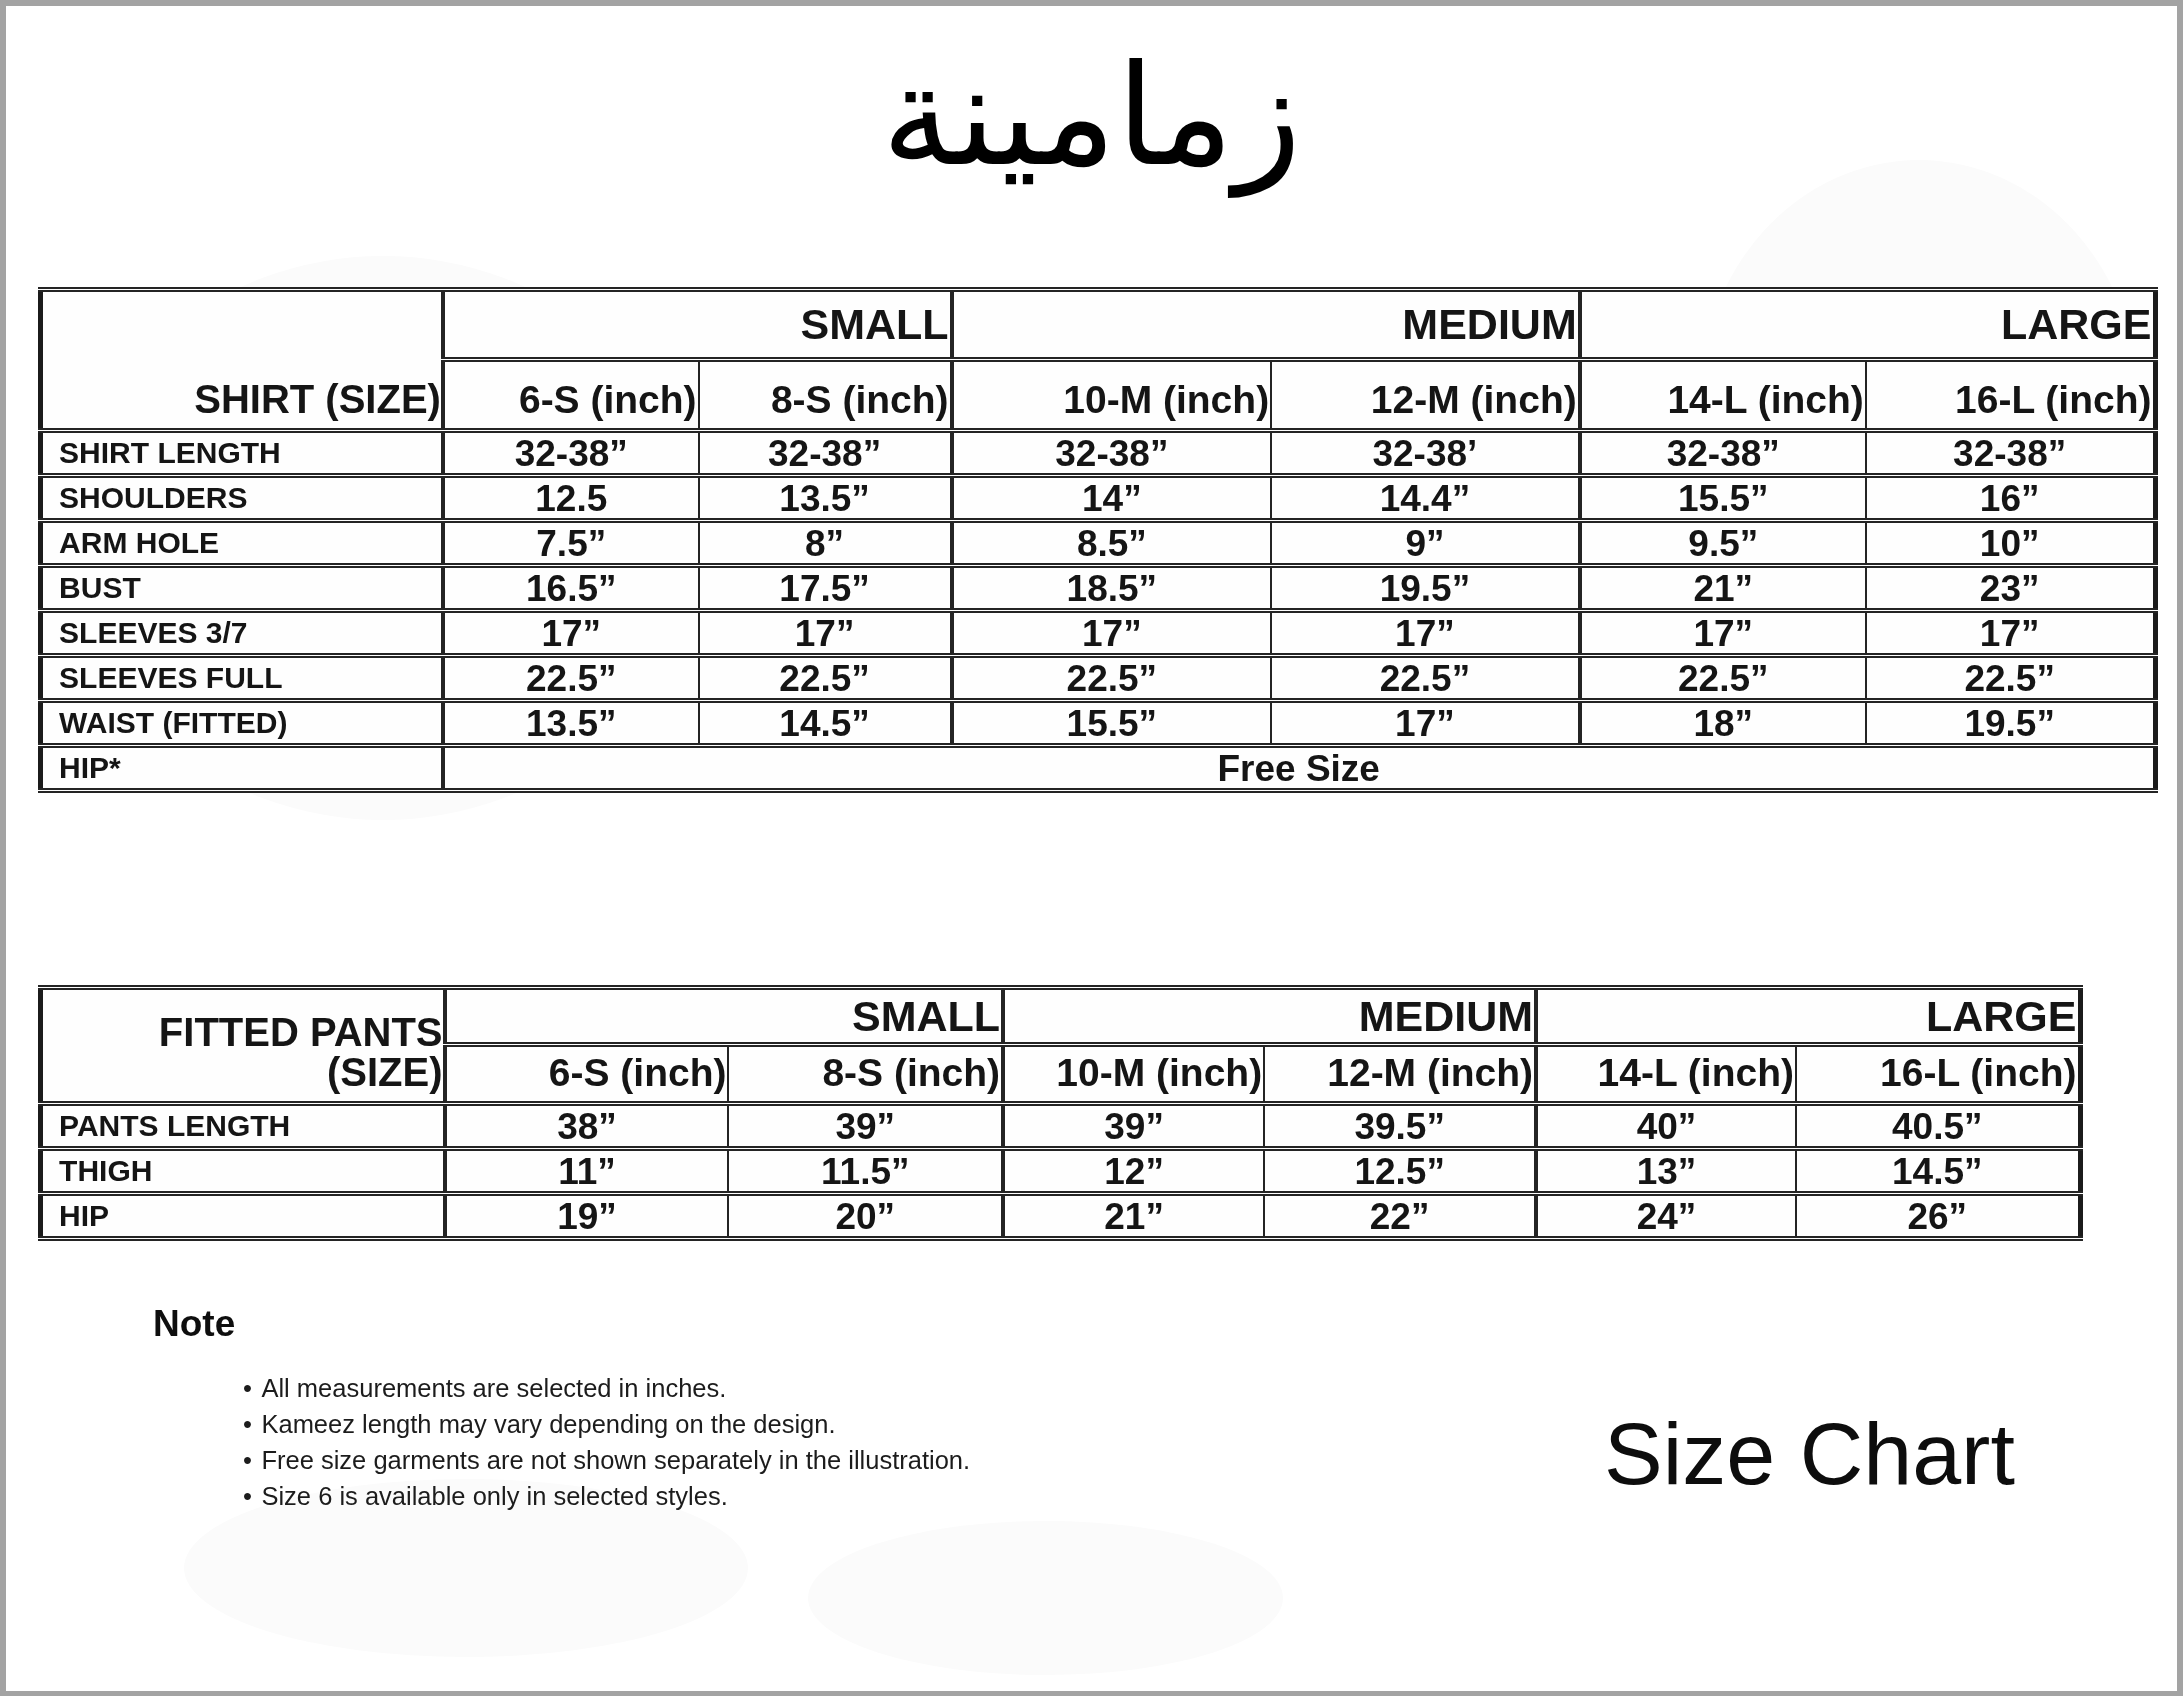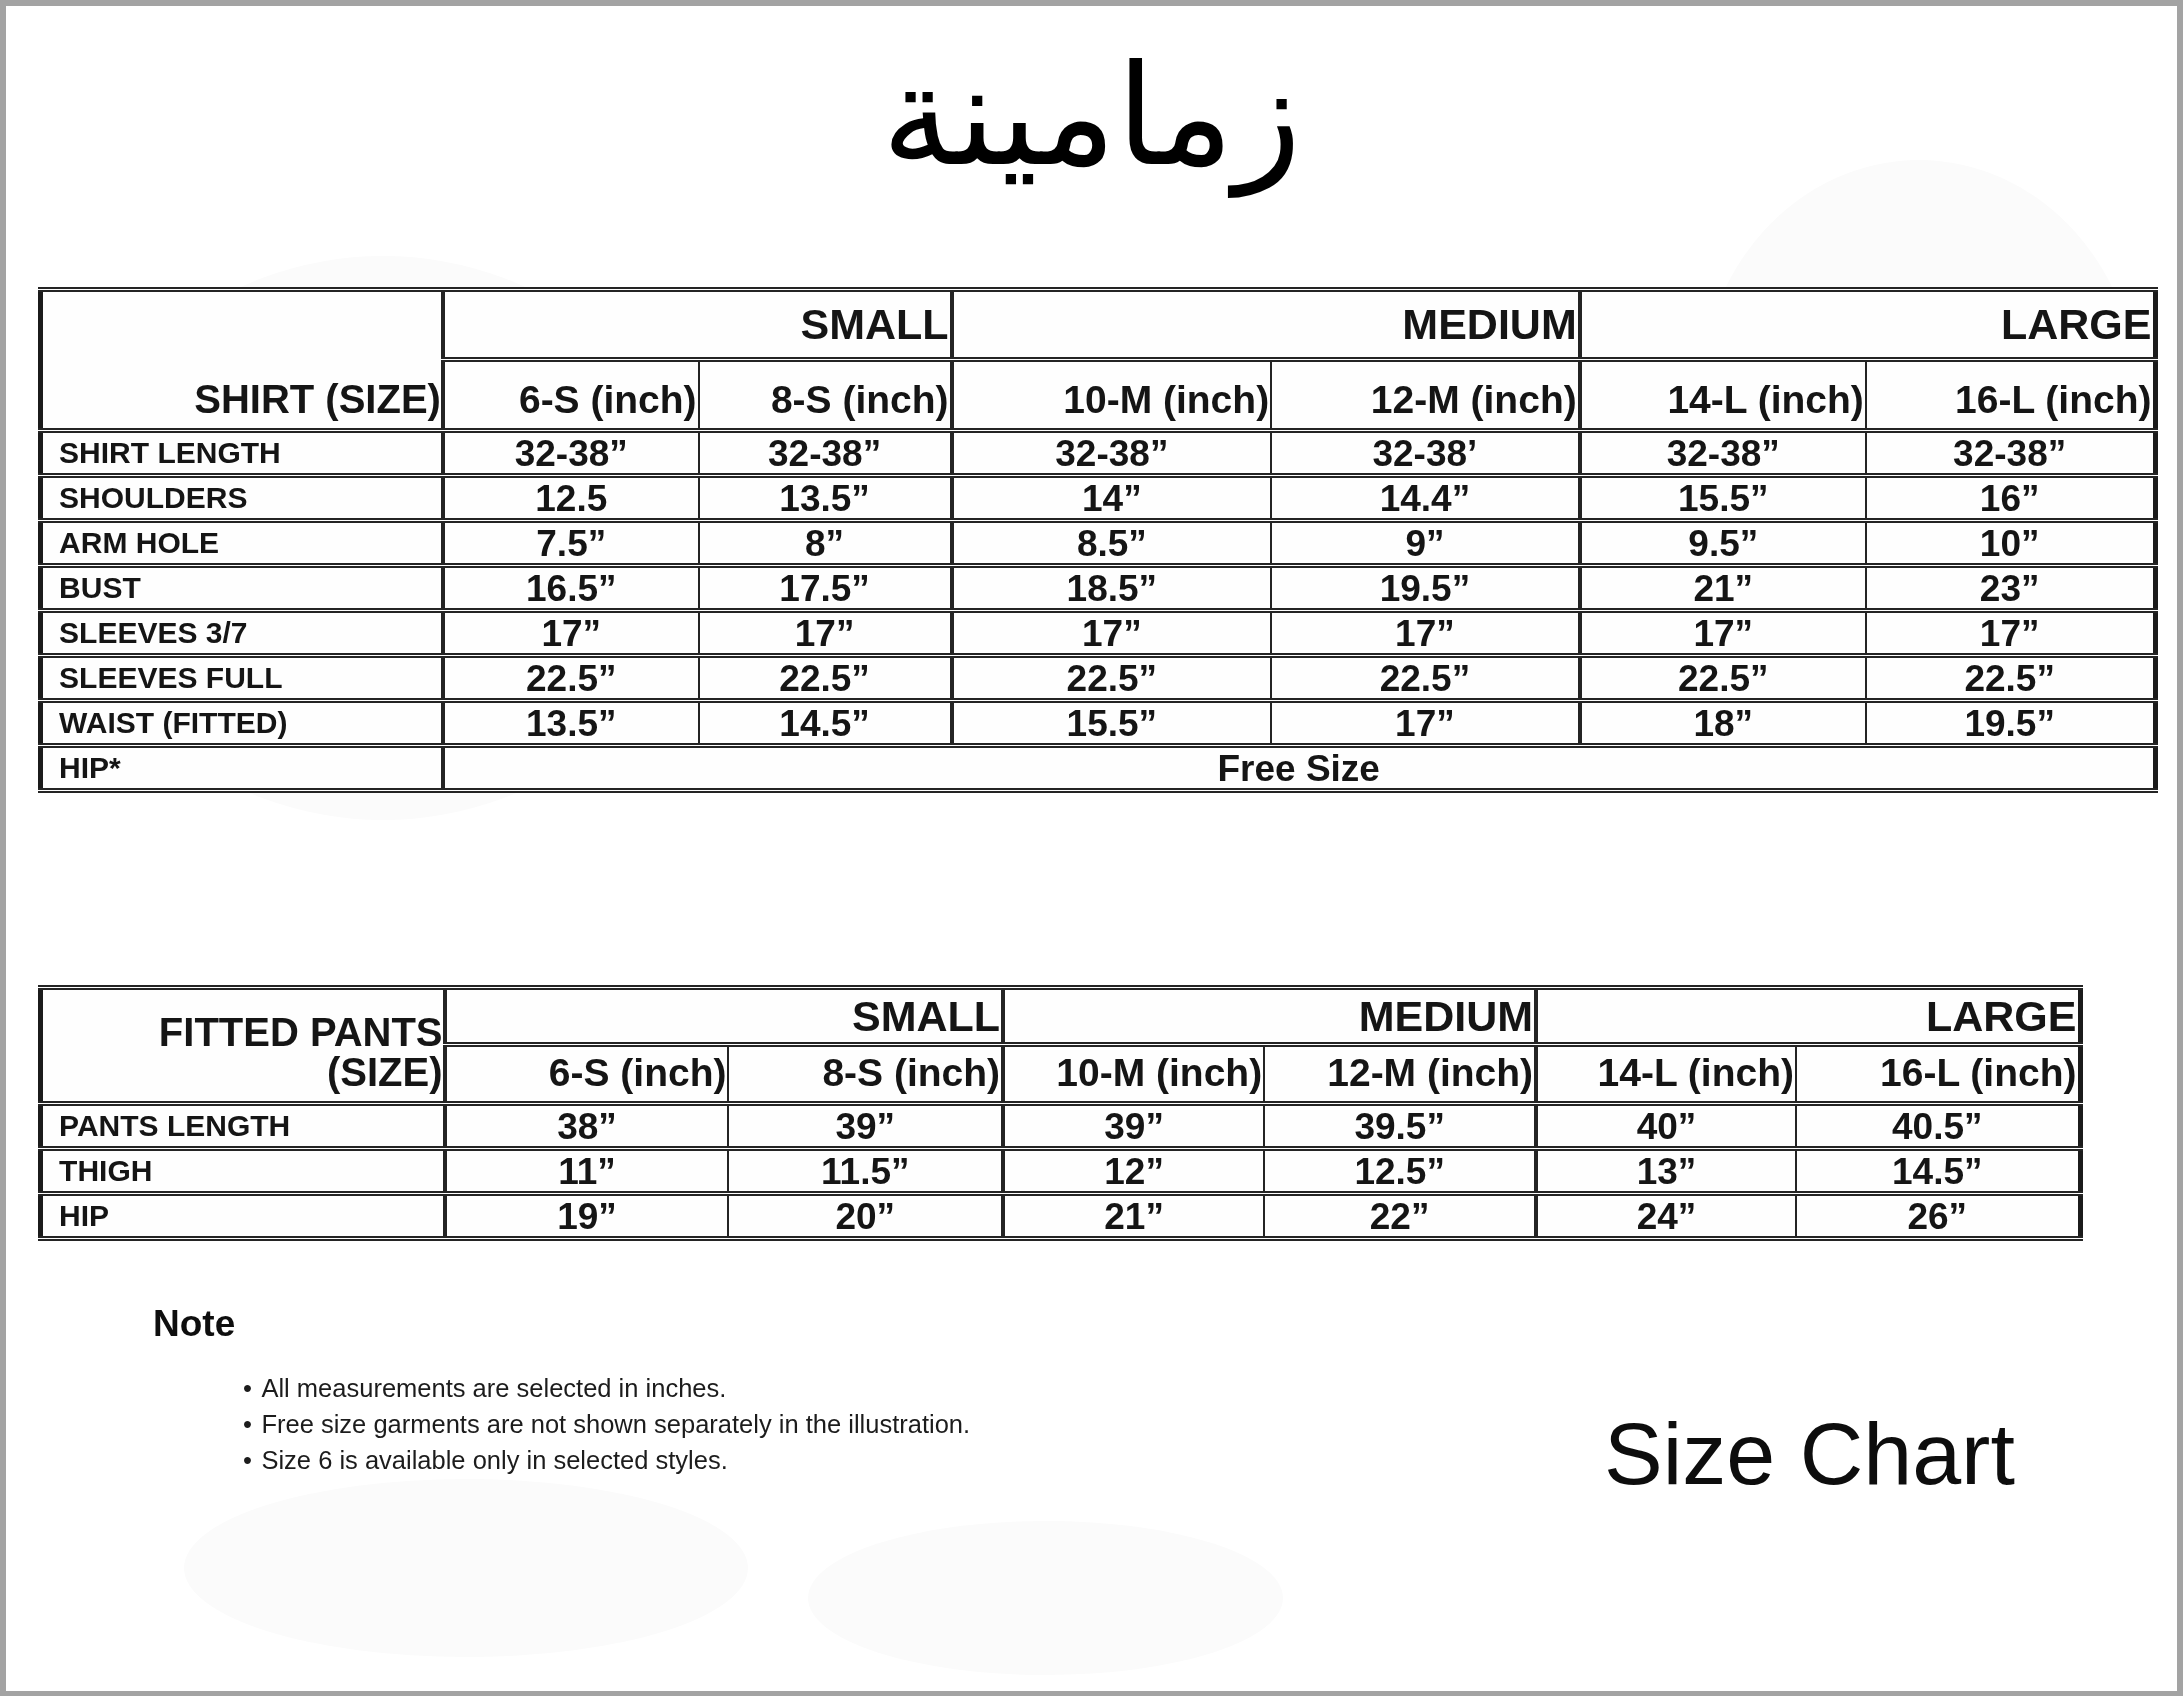--- a/index.html
+++ b/index.html
@@ -230,20 +230,21 @@
       <td class="val gb">24”</td>
       <td class="val">26”</td>
     </tr>
   </tbody>
     </table>
 
   <div id="note">
     <div class="note-title">Note</div>
     <ul class="note-list">
       <li class="note-item"><span class="dot">•</span><span>All measurements are selected in inches.</span></li>
+      <li class="note-item"><span class="dot">•</span><span>Kameez length may vary depending on the design.</span></li>
       <li class="note-item"><span class="dot">•</span><span>Free size garments are not shown separately in the illustration.</span></li>
       <li class="note-item"><span class="dot">•</span><span>Size 6 is available only in selected styles.</span></li>
     </ul>
   </div>
 
   <div id="size-chart-label">Size Chart</div>
 
 </div>
 
 

